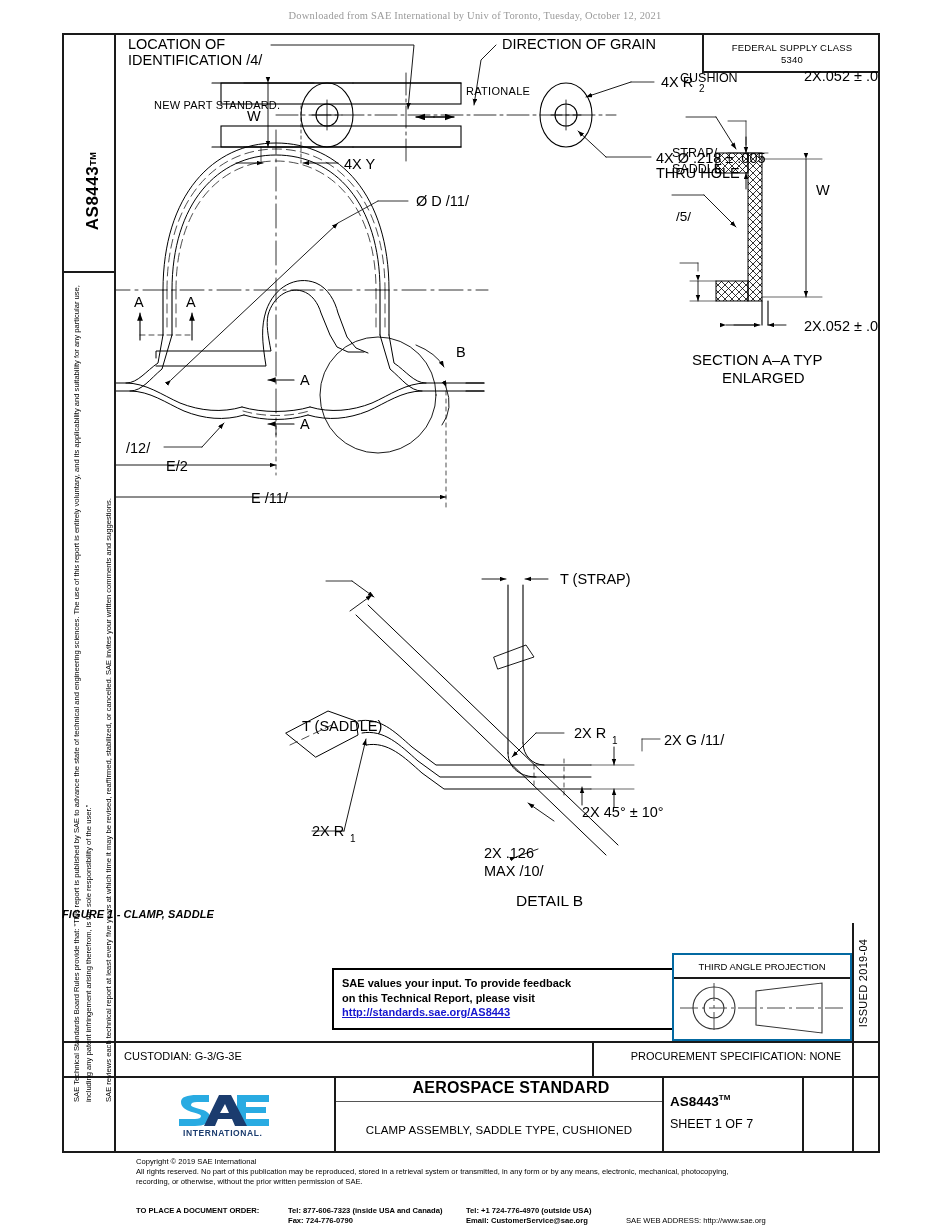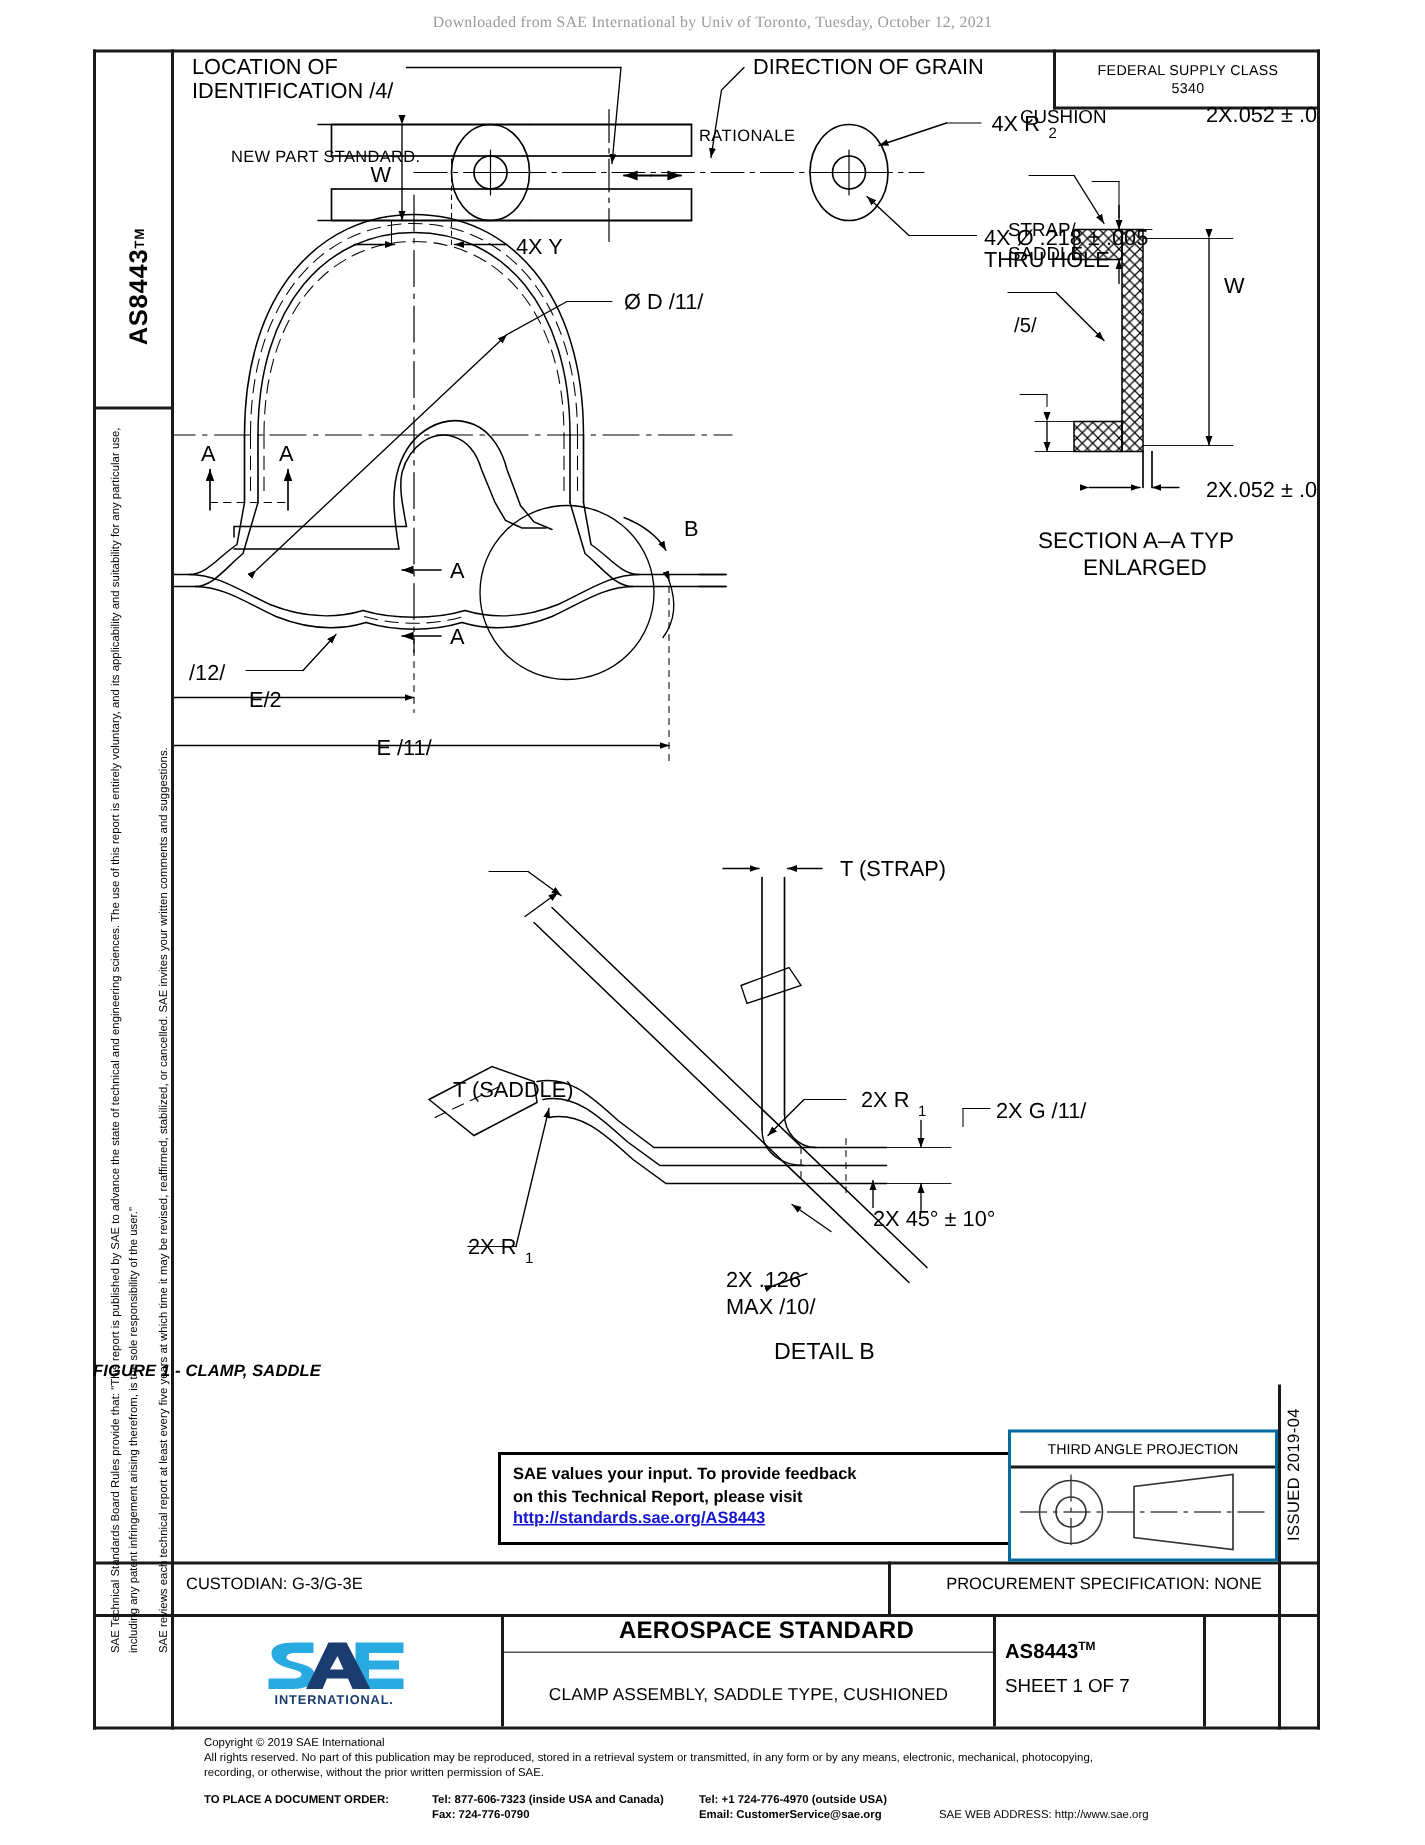--- a/index.html
+++ b/index.html
@@ -187,21 +187,21 @@
 
   
   .sae-logo{ width:96px; height:44px; position:relative; }
 
   
   .footer{
     position:absolute; left:136px; top:1157px; width:790px;
     font-size:7.6px; line-height:10.2px;
   }
   .footer .cr{ margin-bottom:0; }
-  .ord-row{ display:flex; margin-top:7px; }
+  .ord-row{ display:flex; margin-top:18px; }
   .ord-lbl{ font-weight:bold; width:152px; }
   .ord-c1{ width:178px; }
   .ord-c2{ width:160px; }
   .ord-c3{ font-weight:normal; }
   .ord-c1, .ord-c2{ font-weight:bold; }
   .ord-row2{ display:flex; }
   .ord-row2 .ord-lbl{ width:152px; }
 </style>
 </head>
 <body>

